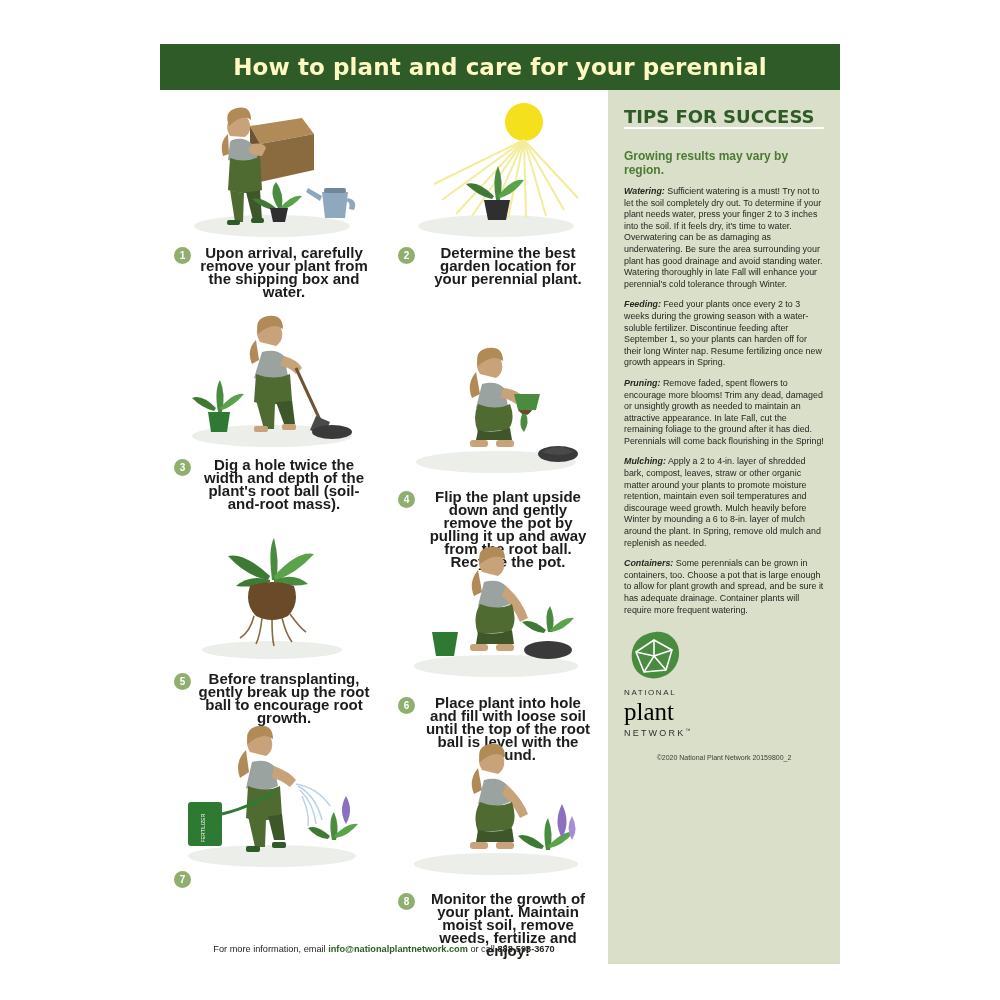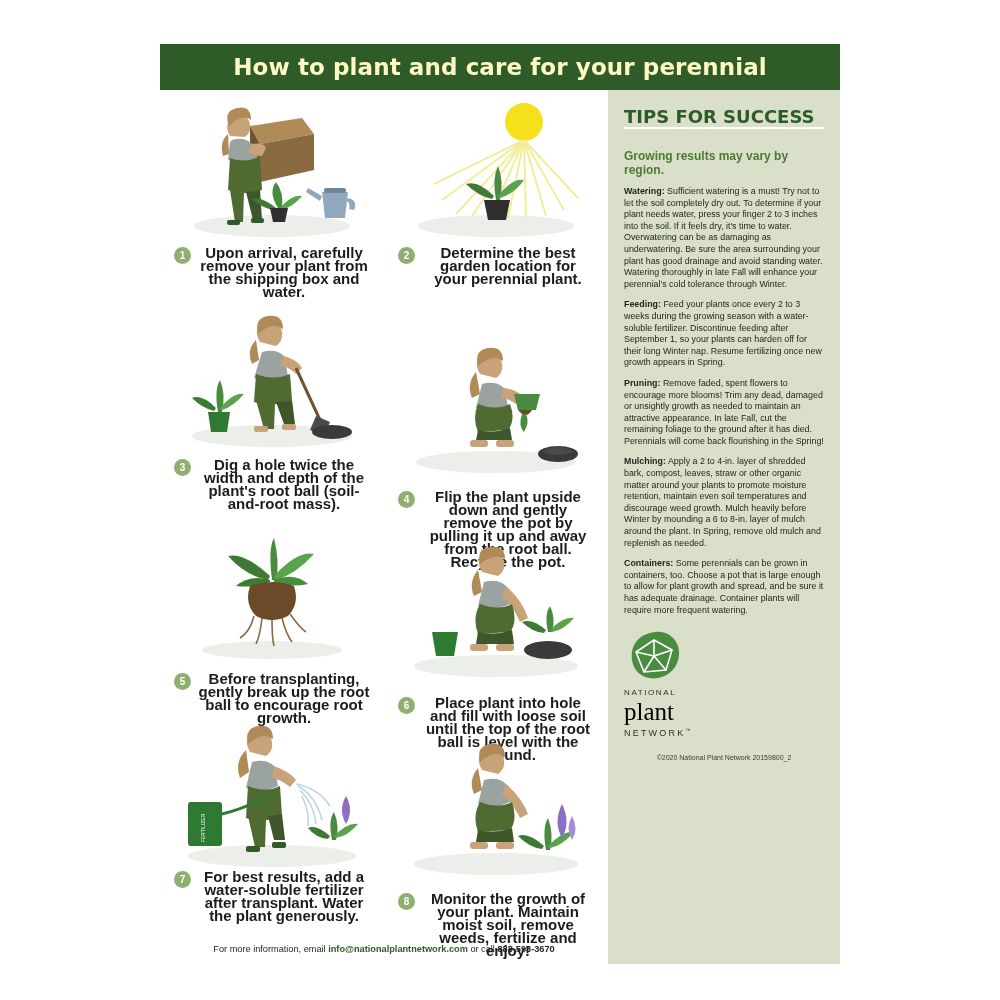--- a/index.html
+++ b/index.html
@@ -123,20 +123,21 @@
     margin-top: 20px;
   }
   .tip {
     margin-top: 9px;
     font-size: 8.9px;
     line-height: 11.6px;
     color: #23281f;
   }
   .tip b {
     color: #23281f;
+    font-style: italic;
   }
   
   .logo-wrap {
     margin-top: 14px;
   }
   .logo-word-national {
     font-size: 8px;
     letter-spacing: 1.6px;
     color: #2f2f2f;
     margin-top: 2px;
@@ -455,21 +456,20 @@
             <g>
               <path d="M160 120 q-4 -20 2 -28 q6 14 2 28 z" fill="#4a8c3f"></path>
               <path d="M162 116 q14 -14 24 -12 q-10 12 -22 14 z" fill="#5aa34a"></path>
               <path d="M158 116 q-14 -12 -22 -8 q8 10 20 11 z" fill="#3f7a35"></path>
               <path d="M174 76 q8 14 0 28 q-8 -14 0 -28 z" fill="#8b6fc0"></path>
             </g>
           </svg>
         </div>
         <div class="step-caption">
           <div class="num">7</div>
-          <div class="cap-text">For best results, add a water-soluble fertilizer after transplant. Water the plant generously.</div>
         </div>
       </div>
 
       <div class="step" style="left:224px; top:652px;">
         <div class="art">
           <svg width="200" height="150" viewBox="0 0 200 150">
             <ellipse cx="100" cy="122" rx="82" ry="11" fill="#eceeea"></ellipse>
             <g>
               <path d="M86 28 q-8 -14 4 -20 q13 -6 17 6 q4 12 -5 18 z" fill="#c8a37a"></path>
               <path d="M84 20 q-4 -16 10 -18 q15 -2 15 13 q-10 -8 -25 5 z" fill="#b08a57"></path>

